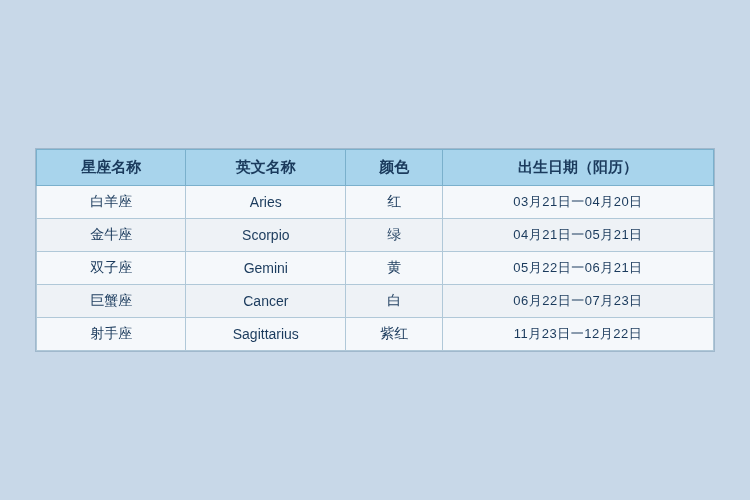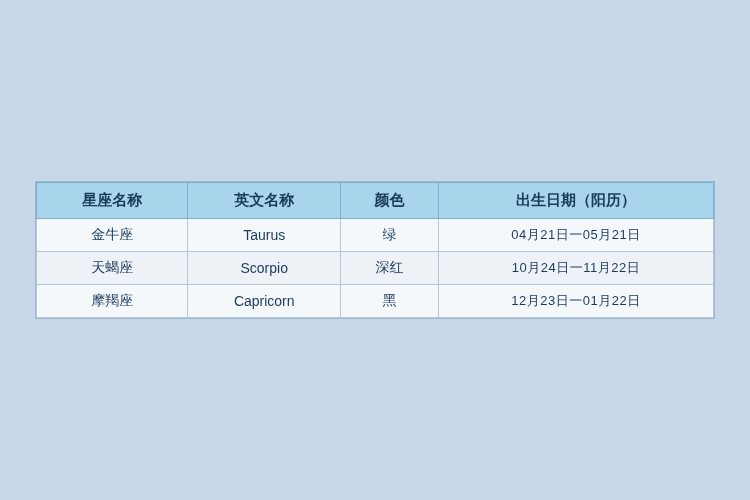--- a/index.html
+++ b/index.html
@@ -76,33 +76,45 @@
   <table>
     <thead>
       <tr>
         <th>星座名称</th>
         <th>英文名称</th>
         <th>颜色</th>
         <th>出生日期（阳历）</th>
       </tr>
     </thead>
     <tbody id="table-body">
+    <tr>
+          <td>白羊座</td>
+          <td>Aries</td>
+          <td>红</td>
+          <td>03月21日一04月20日</td>
+        </tr>
         <tr>
           <td>金牛座</td>
-          <td>Taurus</td>
+          <td>Scorpio</td>
           <td>绿</td>
           <td>04月21日一05月21日</td>
         </tr>
         <tr>
-          <td>天蝎座</td>
-          <td>Scorpio</td>
-          <td>深红</td>
-          <td>10月24日一11月22日</td>
+          <td>双子座</td>
+          <td>Gemini</td>
+          <td>黄</td>
+          <td>05月22日一06月21日</td>
         </tr>
         <tr>
-          <td>摩羯座</td>
-          <td>Capricorn</td>
-          <td>黑</td>
-          <td>12月23日一01月22日</td>
+          <td>巨蟹座</td>
+          <td>Cancer</td>
+          <td>白</td>
+          <td>06月22日一07月23日</td>
+        </tr>
+        <tr>
+          <td>射手座</td>
+          <td>Sagittarius</td>
+          <td>紫红</td>
+          <td>11月23日一12月22日</td>
         </tr>
       </tbody>
   </table>
 </div>
 
 </body></html>

